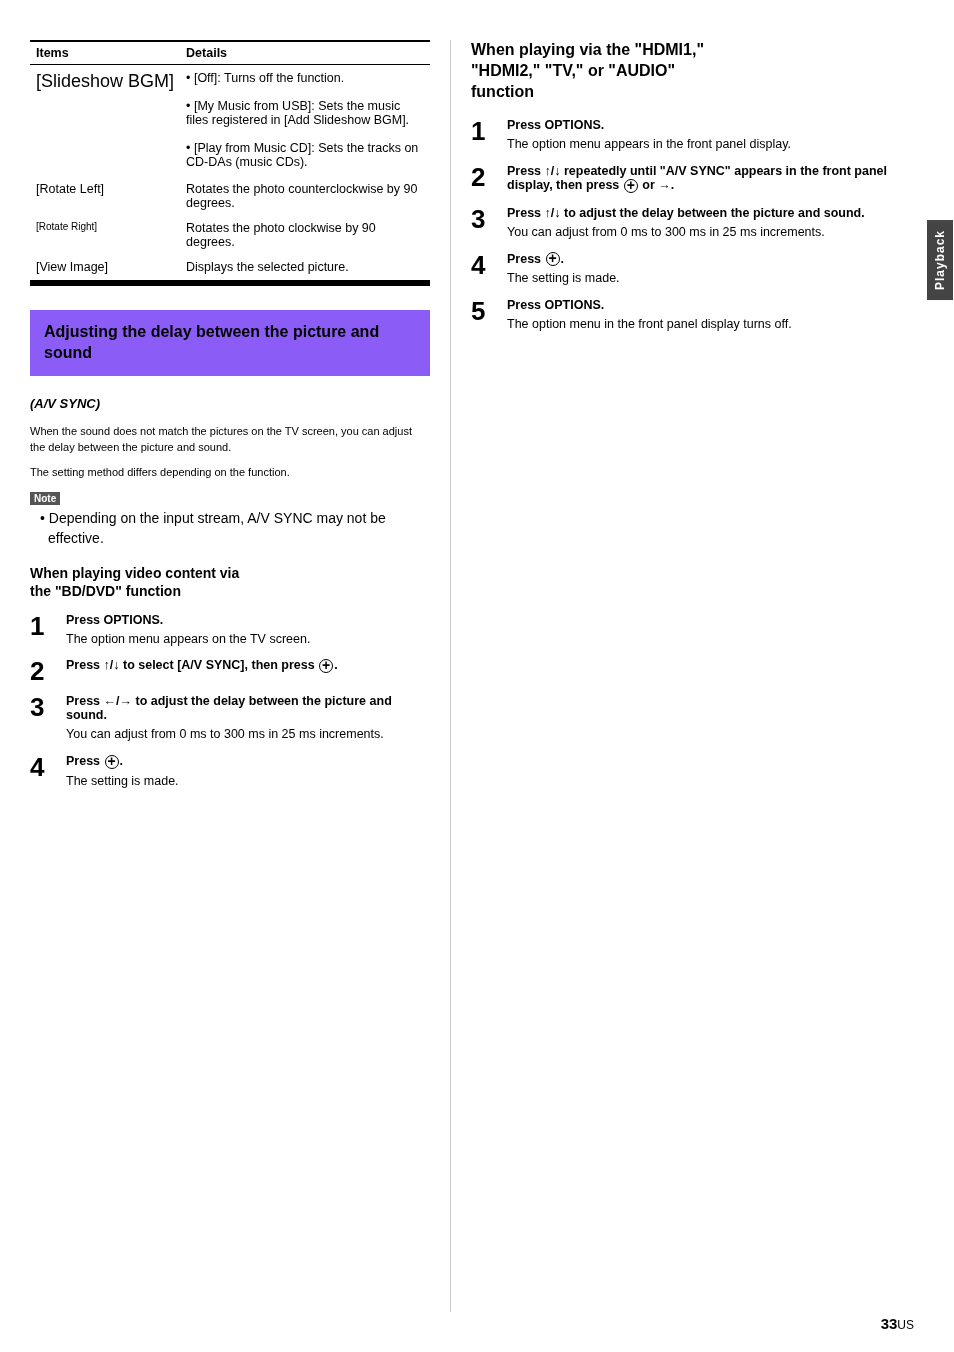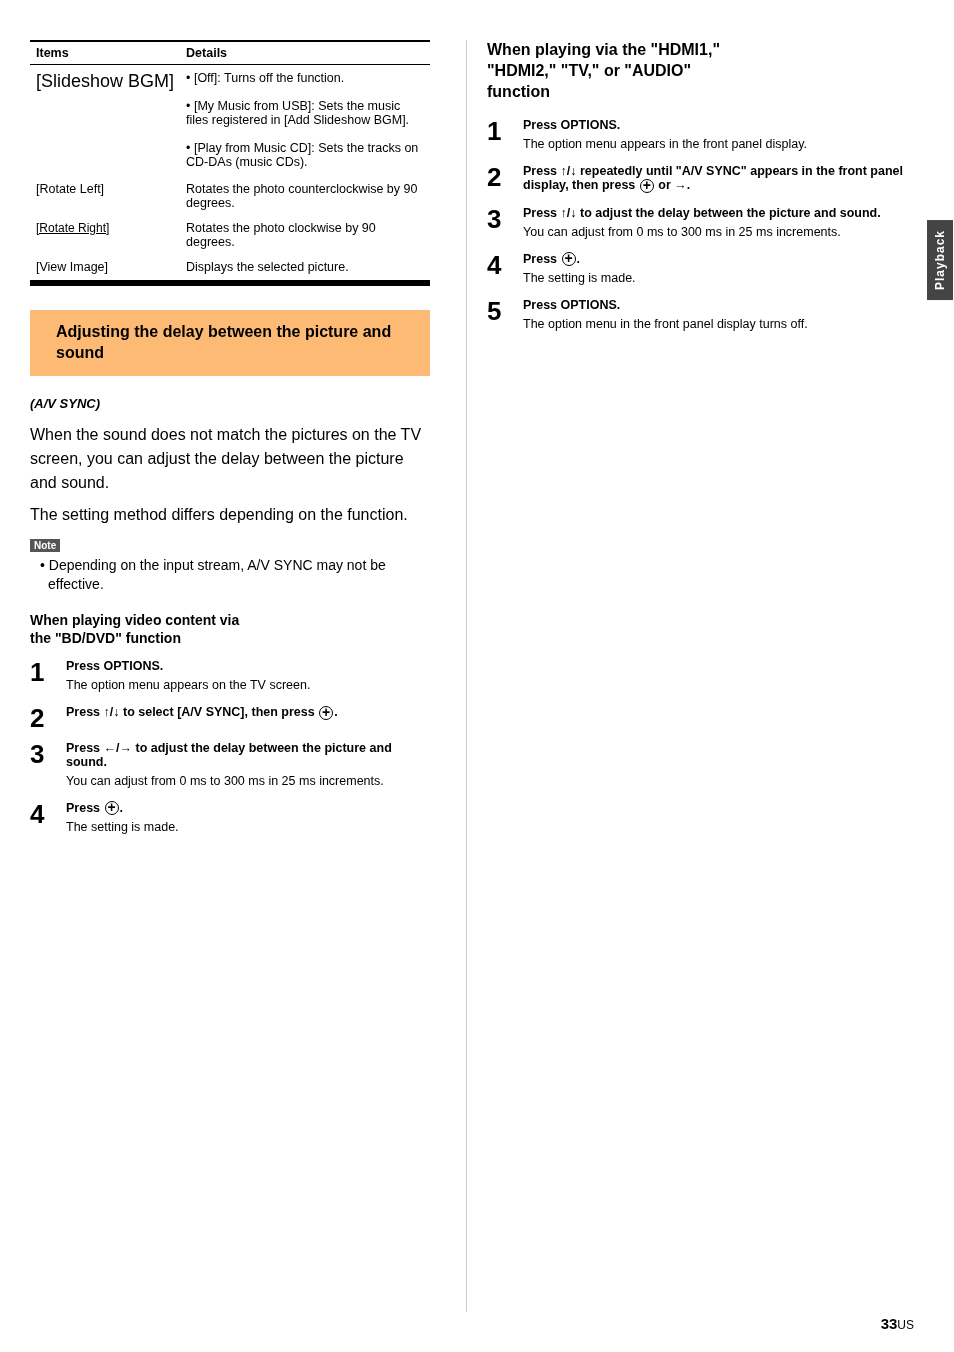--- a/index.html
+++ b/index.html
@@ -37,21 +37,21 @@
       writing-mode: vertical-rl;
       text-orientation: mixed;
       transform: rotate(180deg);
       padding: 10px 6px;
       letter-spacing: 1px;
     }
     .main-content {
       display: flex;
       flex: 1;
       padding: 20px 40px 20px 30px;
-      gap: 16px;
+      gap: 0;
     }
     .left-col {
       width: 420px;
       flex-shrink: 0;
       padding-right: 20px;
     }
     .right-col {
       flex: 1;
       padding-left: 20px;
       border-left: 1px solid #ccc;
@@ -79,42 +79,42 @@
     .data-table tr.first-row td {
       padding-top: 6px;
     }
     .data-table tr.last-row td {
       border-bottom: 6px solid #000000;
       padding-bottom: 6px;
     }
 
     
     .section-box {
-      background: #fdba74;
-      padding: 12px 26px;
+      background: #8b5cf6;
+      padding: 12px 14px;
       margin-bottom: 10px;
     }
     .section-box-title {
       font-size: 16px;
       font-weight: bold;
       line-height: 1.3;
     }
 
     
     .av-sync-label {
       font-style: italic;
       font-weight: bold;
       font-size: 13px;
       margin-bottom: 12px;
       margin-top: 20px;
     }
 
     
     .body-text {
-      font-size: 16px;
+      font-size: 11px;
       line-height: 1.5;
       margin-bottom: 8px;
     }
 
     
     .note-box {
       margin-bottom: 16px;
       margin-top: 10px;
     }
     .note-label {
@@ -237,21 +237,21 @@
               • [Play from Music CD]: Sets the tracks on CD-DAs (music CDs).
             </td>
           </tr>
 
           <tr>
             <td style="white-space:nowrap;font-size:12.5px;padding-top:10px;">[Rotate Left]</td>
             <td style="font-size:12.5px;padding-top:10px;">Rotates the photo counterclockwise by 90 degrees.</td>
           </tr>
 
           <tr>
-            <td style="white-space:nowrap;font-size:12px;padding-top:8px;text-decoration:underline;">[Rotate Right]</td>
+            <td style="white-space:nowrap;font-size:10px;padding-top:8px;">[Rotate Right]</td>
             <td style="font-size:12.5px;padding-top:8px;">Rotates the photo clockwise by 90 degrees.</td>
           </tr>
 
           <tr class="last-row">
             <td style="white-space:nowrap;font-size:12.5px;padding-top:8px;">[View Image]</td>
             <td style="font-size:12.5px;padding-top:8px;">Displays the selected picture.</td>
           </tr>
         </tbody>
       </table>
 

